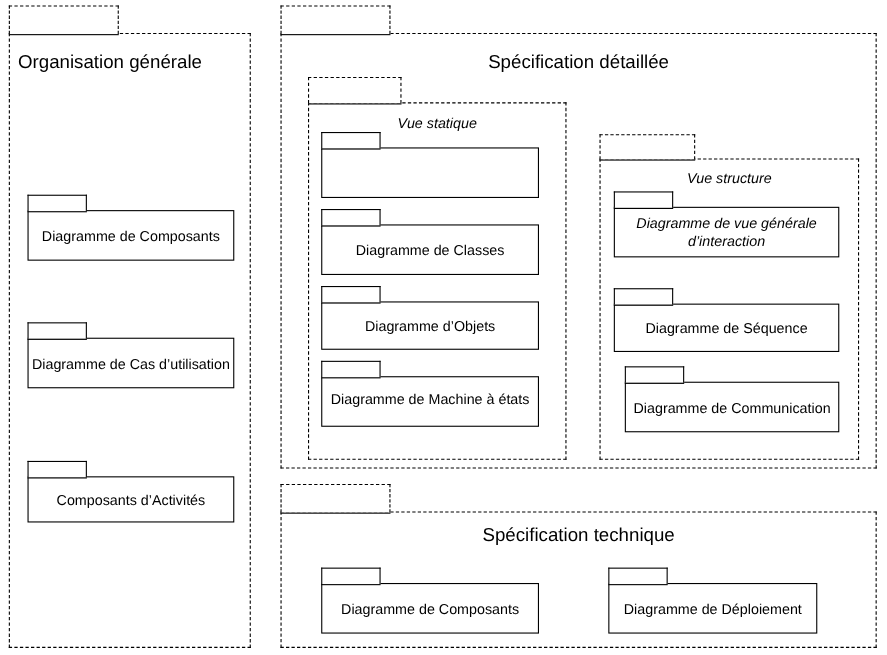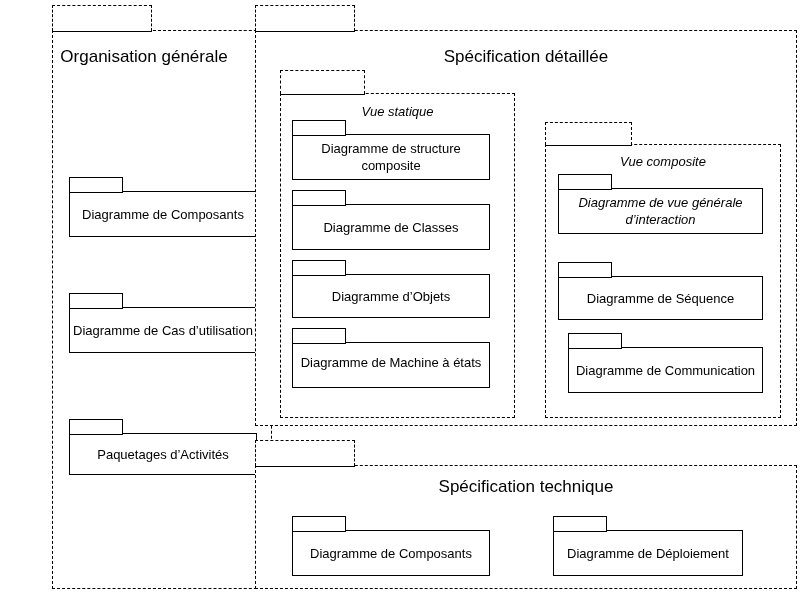--- a/index.html
+++ b/index.html
@@ -111,58 +111,57 @@
     box-sizing: border-box;
     z-index: 3;
     pointer-events: none;
   }
 </style>
 </head>
 <body>
 
 <div id="canvas">
 
-  <div class="pkg dashed" style="left:8px; top:5px; width:184px; height:584px;margin-left:44px;">
+  <div class="pkg dashed" style="left:8px; top:5px; width:184px; height:584px;">
     <div class="pkg-tab" style="width:100px; height:26px;"></div>
     <div class="pkg-body" style="top:25px; width:220px; height:559px;"></div>
     <div class="pkg-title title-l1" style="top:42px;">Organisation générale</div>
 
     <div class="pkg solid" style="left:17px; top:172px; width:188px; height:60px;">
       <div class="pkg-tab" style="width:54px; height:15px;"></div>
       <div class="pkg-body" style="top:14px; width:188px; height:46px;"></div>
       <div class="leaf-label" style="top:14px; height:46px;">Diagramme de Composants</div>
     </div>
 
     <div class="pkg solid" style="left:17px; top:288px; width:188px; height:60px;">
       <div class="pkg-tab" style="width:54px; height:15px;"></div>
       <div class="pkg-body" style="top:14px; width:188px; height:46px;"></div>
       <div class="leaf-label" style="top:14px; height:46px;">Diagramme de Cas d’utilisation</div>
     </div>
 
     <div class="pkg solid" style="left:17px; top:414px; width:188px; height:56px;">
       <div class="pkg-tab" style="width:54px; height:15px;"></div>
       <div class="pkg-body" style="top:14px; width:188px; height:42px;"></div>
-      <div class="leaf-label" style="top:14px; height:42px;">Paquetages d’Activités</div>
+      <div class="leaf-label" style="top:14px; height:42px;">Composants d’Activités</div>
     </div>
   </div>
 
   <div class="pkg dashed" style="left:255px; top:5px; width:542px; height:421px;">
     <div class="pkg-tab" style="width:100px; height:26px;"></div>
     <div class="pkg-body" style="top:25px; width:542px; height:396px;"></div>
     <div class="pkg-title title-l1" style="top:42px;">Spécification détaillée</div>
 
     <div class="pkg dashed" style="left:25px; top:65px; width:235px; height:348px;">
       <div class="pkg-tab" style="width:85px; height:24px;"></div>
       <div class="pkg-body" style="top:23px; width:235px; height:325px;"></div>
       <div class="pkg-title title-l2" style="top:33px;">Vue statique</div>
 
       <div class="pkg solid" style="left:12px; top:50px; width:198px; height:60px;">
         <div class="pkg-tab" style="width:54px; height:15px;"></div>
         <div class="pkg-body" style="top:14px; width:198px; height:46px;"></div>
-        <div class="leaf-label" style="top:14px; height:46px;">Diagramme de structure composite</div>
       </div>
 
       <div class="pkg solid" style="left:12px; top:120px; width:198px; height:60px;">
         <div class="pkg-tab" style="width:54px; height:15px;"></div>
         <div class="pkg-body" style="top:14px; width:198px; height:46px;"></div>
         <div class="leaf-label" style="top:14px; height:46px;">Diagramme de Classes</div>
       </div>
 
       <div class="pkg solid" style="left:12px; top:190px; width:198px; height:58px;">
         <div class="pkg-tab" style="width:54px; height:15px;"></div>
@@ -173,21 +172,21 @@
       <div class="pkg solid" style="left:12px; top:258px; width:198px; height:60px;">
         <div class="pkg-tab" style="width:54px; height:15px;"></div>
         <div class="pkg-body" style="top:14px; width:198px; height:46px;"></div>
         <div class="leaf-label" style="top:5px; height:58px;">Diagramme de Machine à états</div>
       </div>
     </div>
 
     <div class="pkg dashed" style="left:290px; top:117px; width:236px; height:296px;">
       <div class="pkg-tab" style="width:87px; height:23px;"></div>
       <div class="pkg-body" style="top:22px; width:236px; height:274px;"></div>
-      <div class="pkg-title title-l2" style="top:31px;">Vue composite</div>
+      <div class="pkg-title title-l2" style="top:31px;">Vue structure</div>
 
       <div class="pkg solid" style="left:13px; top:52px; width:205px; height:60px;font-style:italic;">
         <div class="pkg-tab" style="width:54px; height:15px;"></div>
         <div class="pkg-body" style="top:14px; width:205px; height:46px;"></div>
         <div class="leaf-label" style="top:14px; height:46px;">Diagramme de vue générale d’interaction</div>
       </div>
 
       <div class="pkg solid" style="left:13px; top:140px; width:205px; height:58px;">
         <div class="pkg-tab" style="width:54px; height:15px;"></div>
         <div class="pkg-body" style="top:14px; width:205px; height:44px;"></div>

